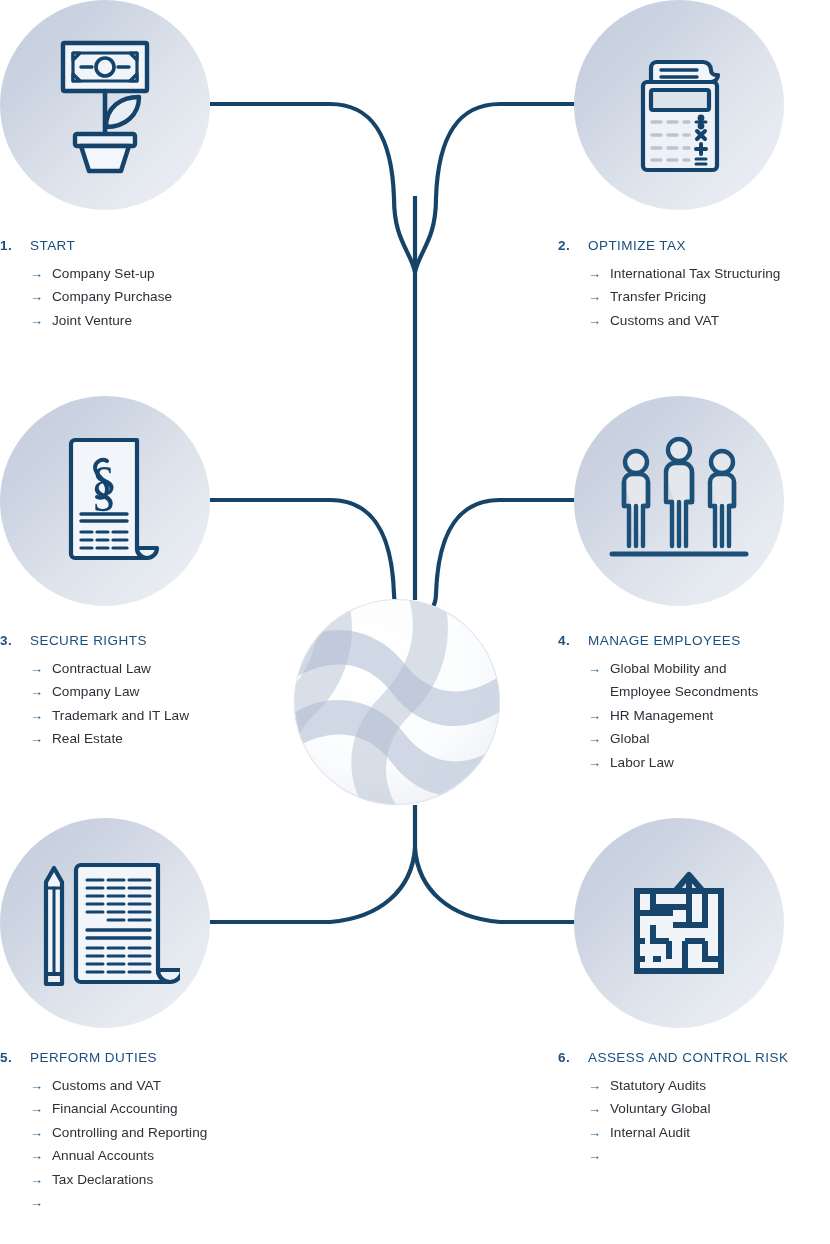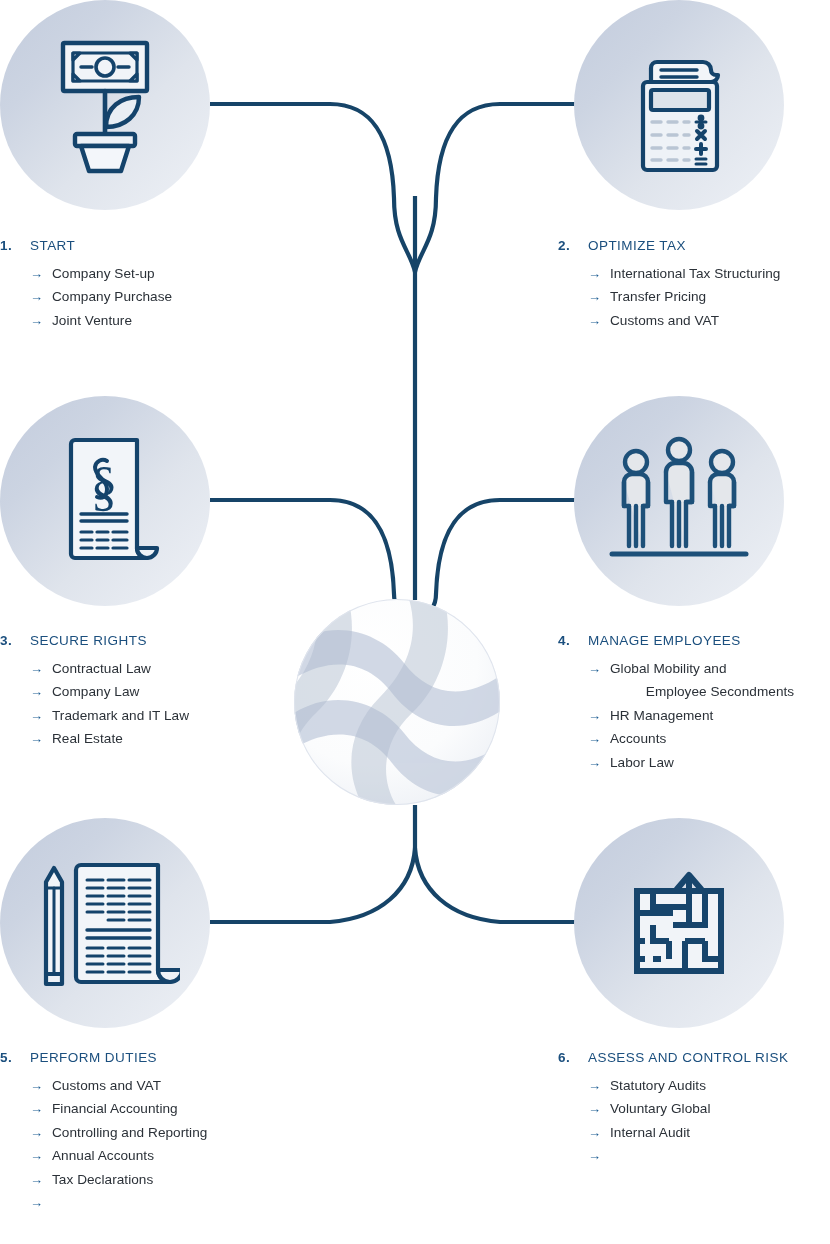--- a/index.html
+++ b/index.html
@@ -108,21 +108,21 @@
   }
   .bullet-arrow {
     flex: 0 0 22px;
     width: 22px;
     margin-left: 30px;
     color: #1b5b91;
     font-size: 13px;
     line-height: 23.4px;
   }
   .bullet-text { flex: 1; }
-  .bullet-text .line2 { display: block; text-align: center; }
+  .bullet-text .line2 { display: block; }
 </style>
 </head>
 <body>
 
 <div id="stage">
 
   <svg id="connectors" viewBox="0 0 830 1244">
     <g fill="none" stroke="#164468" stroke-width="4.2" stroke-linecap="butt">
 
       <path d="M 210 104 L 330 104 C 372 104, 392 136, 394 198"></path>
@@ -417,21 +417,21 @@
         <li class="bullet">
           <span class="bullet-arrow">→</span>
           <span class="bullet-text">Global Mobility and<span class="line2">Employee Secondments</span></span>
         </li>
         <li class="bullet">
           <span class="bullet-arrow">→</span>
           <span class="bullet-text">HR Management</span>
         </li>
         <li class="bullet">
           <span class="bullet-arrow">→</span>
-          <span class="bullet-text">Accounts</span>
+          <span class="bullet-text">Global</span>
         </li>
         <li class="bullet">
           <span class="bullet-arrow">→</span>
           <span class="bullet-text">Labor Law</span>
         </li>
       </ul>
     </div>
   <div class="text-block left  tb-r3">
       <div class="head-row">
         <span class="head-num">5.</span>

